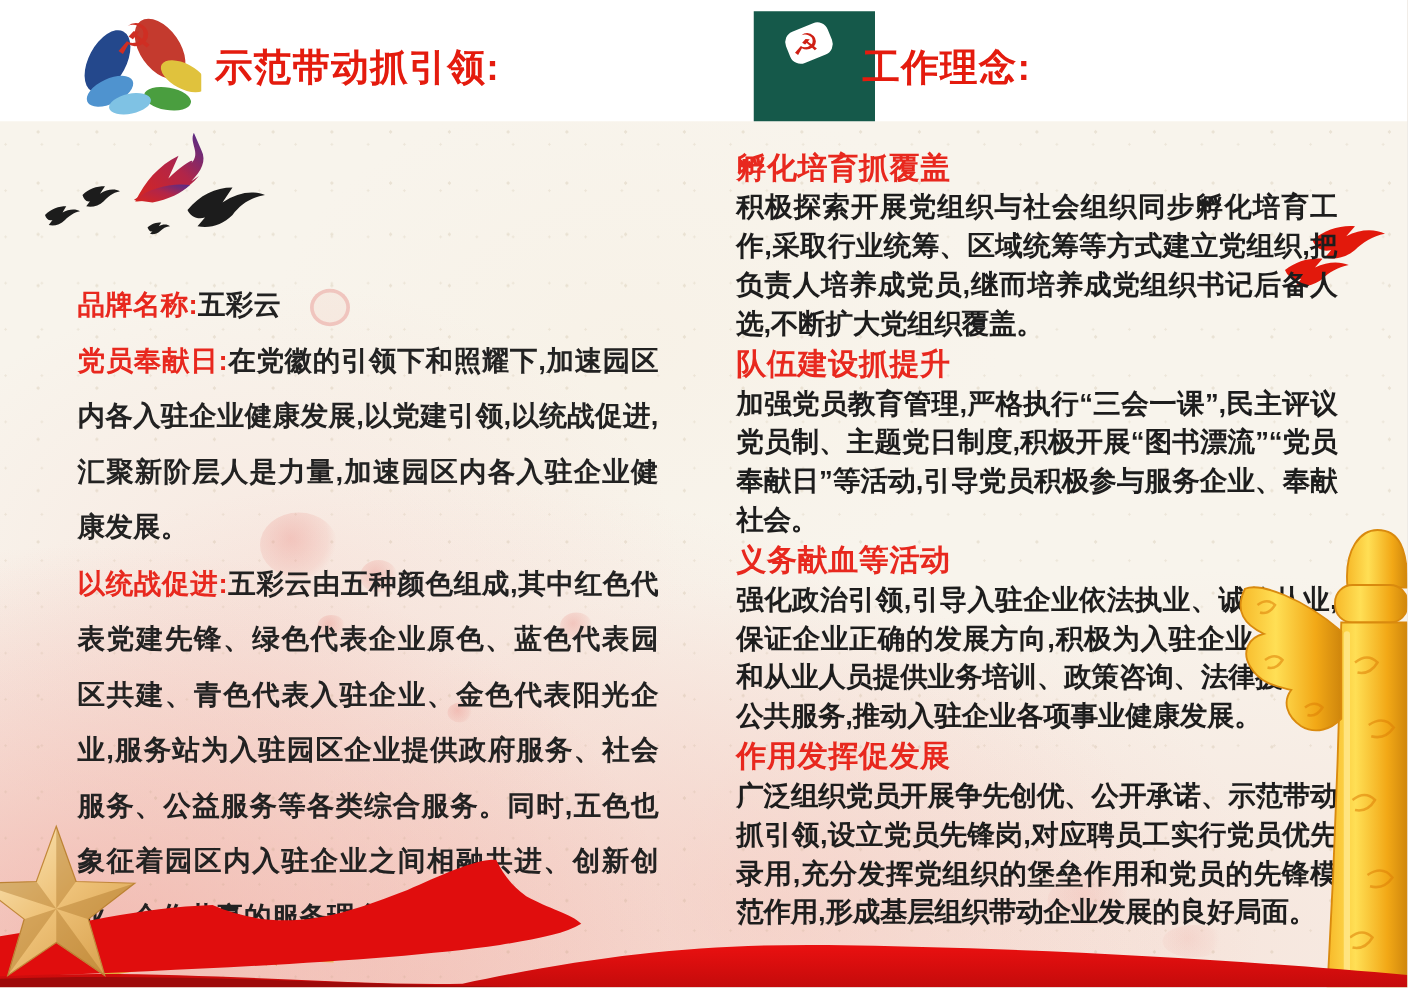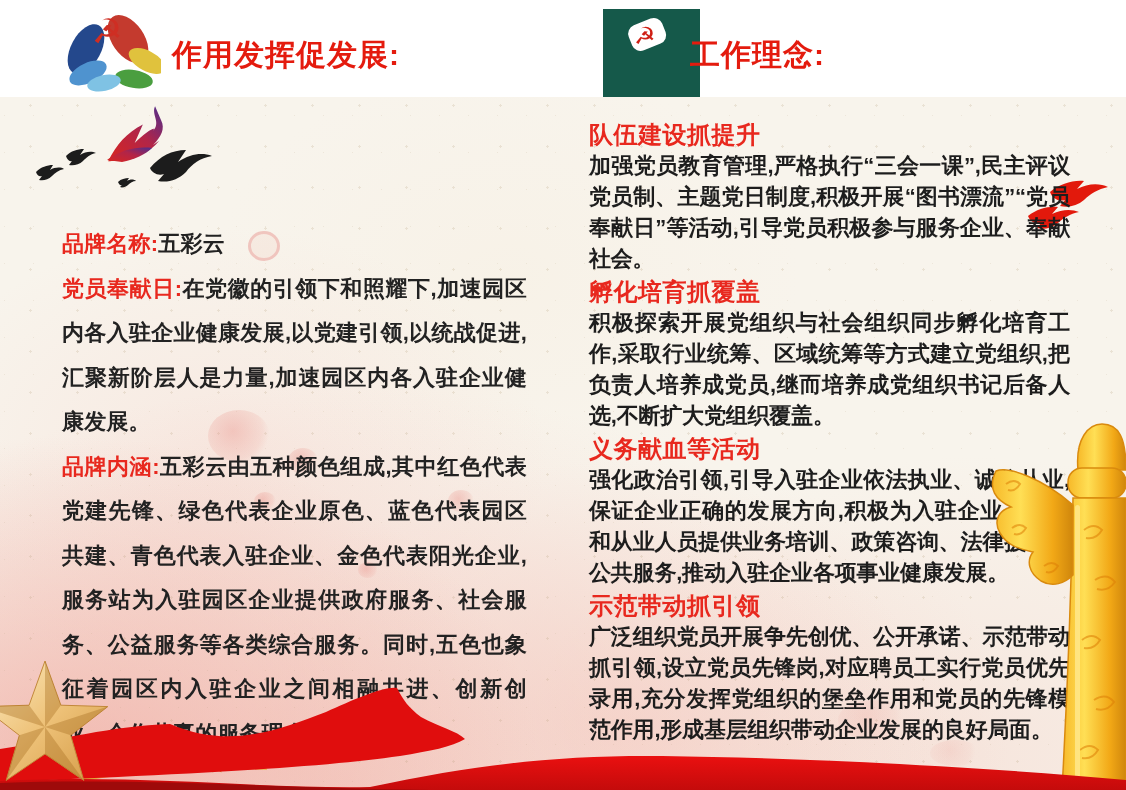--- a/index.html
+++ b/index.html
@@ -86,51 +86,51 @@
   <header class="band">
     <svg class="logo-left" viewBox="0 0 99 84">
       <ellipse cx="24" cy="40" rx="15" ry="27" fill="#24488c" transform="rotate(28 24 40)"></ellipse>
       <ellipse cx="66" cy="30" rx="16" ry="27" fill="#c43a2e" transform="rotate(-35 66 30)"></ellipse>
       <ellipse cx="85" cy="52" rx="10" ry="20" fill="#e0c23d" transform="rotate(-62 85 52)"></ellipse>
       <ellipse cx="72" cy="70" rx="9" ry="19" fill="#4a9e3f" transform="rotate(-80 72 70)"></ellipse>
       <ellipse cx="26" cy="64" rx="10" ry="20" fill="#4f93cf" transform="rotate(65 26 64)"></ellipse>
       <ellipse cx="42" cy="74" rx="8" ry="17" fill="#7fc2e4" transform="rotate(78 42 74)"></ellipse>
       <text x="30" y="34" font-size="34" fill="#cf2e23">☭</text>
     </svg>
-    <h1 class="title l">作用发挥促发展:</h1>
+    <h1 class="title l">示范带动抓引领:</h1>
     <div class="logo-right">
       <svg width="97" height="88" viewBox="0 0 97 88">
         <rect x="26" y="12" width="36" height="27" rx="9" fill="#ffffff" transform="rotate(-22 44 25)"></rect>
         <text x="31" y="35" font-size="24" fill="#cf1f14">☭</text>
       </svg>
     </div>
     <h1 class="title r">工作理念:</h1>
   </header>
 
   <section class="brand-col">
     <p><span class="lbl">品牌名称:</span><span>五彩云</span></p>
     <p><span class="lbl">党员奉献日:</span><span>在党徽的引领下和照耀下,加速园区内各入驻企业健康发展,以党建引领,以统战促进,汇聚新阶层人是力量,加速园区内各入驻企业健康发展。</span></p>
-    <p><span class="lbl">品牌内涵:</span><span>五彩云由五种颜色组成,其中红色代表党建先锋、绿色代表企业原色、蓝色代表园区共建、青色代表入驻企业、金色代表阳光企业,服务站为入驻园区企业提供政府服务、社会服务、公益服务等各类综合服务。同时,五色也象征着园区内入驻企业之间相融共进、创新创业、合作共赢的服务理念和服务模式。</span></p>
+    <p><span class="lbl">以统战促进:</span><span>五彩云由五种颜色组成,其中红色代表党建先锋、绿色代表企业原色、蓝色代表园区共建、青色代表入驻企业、金色代表阳光企业,服务站为入驻园区企业提供政府服务、社会服务、公益服务等各类综合服务。同时,五色也象征着园区内入驻企业之间相融共进、创新创业、合作共赢的服务理念和服务模式。</span></p>
   </section>
 
   <section class="phil-col">
+    <div class="phil-sec">
+      <h2>孵化培育抓覆盖</h2>
+      <p>积极探索开展党组织与社会组织同步孵化培育工作,采取行业统筹、区域统筹等方式建立党组织,把负责人培养成党员,继而培养成党组织书记后备人选,不断扩大党组织覆盖。</p>
+    </div>
     <div class="phil-sec">
       <h2>队伍建设抓提升</h2>
       <p>加强党员教育管理,严格执行“三会一课”,民主评议党员制、主题党日制度,积极开展“图书漂流”“党员奉献日”等活动,引导党员积极参与服务企业、奉献社会。</p>
     </div>
     <div class="phil-sec">
-      <h2>孵化培育抓覆盖</h2>
-      <p>积极探索开展党组织与社会组织同步孵化培育工作,采取行业统筹、区域统筹等方式建立党组织,把负责人培养成党员,继而培养成党组织书记后备人选,不断扩大党组织覆盖。</p>
-    </div>
-    <div class="phil-sec">
       <h2>义务献血等活动</h2>
       <p>强化政治引领,引导入驻企业依法执业、诚信从业,保证企业正确的发展方向,积极为入驻企业、党员和从业人员提供业务培训、政策咨询、法律援助等公共服务,推动入驻企业各项事业健康发展。</p>
     </div>
     <div class="phil-sec">
-      <h2>示范带动抓引领</h2>
+      <h2>作用发挥促发展</h2>
       <p>广泛组织党员开展争先创优、公开承诺、示范带动抓引领,设立党员先锋岗,对应聘员工实行党员优先录用,充分发挥党组织的堡垒作用和党员的先锋模范作用,形成基层组织带动企业发展的良好局面。</p>
     </div>
   </section>
 
   <svg class="deco" width="1126" height="790" viewBox="0 0 1126 790">
     <defs>
       <linearGradient id="pillarGrad" x1="0" y1="0" x2="1" y2="0">
         <stop offset="0" stop-color="#f7b929"></stop>
           <stop offset="0.35" stop-color="#ffdf55"></stop>
         <stop offset="0.75" stop-color="#f2a816"></stop>

